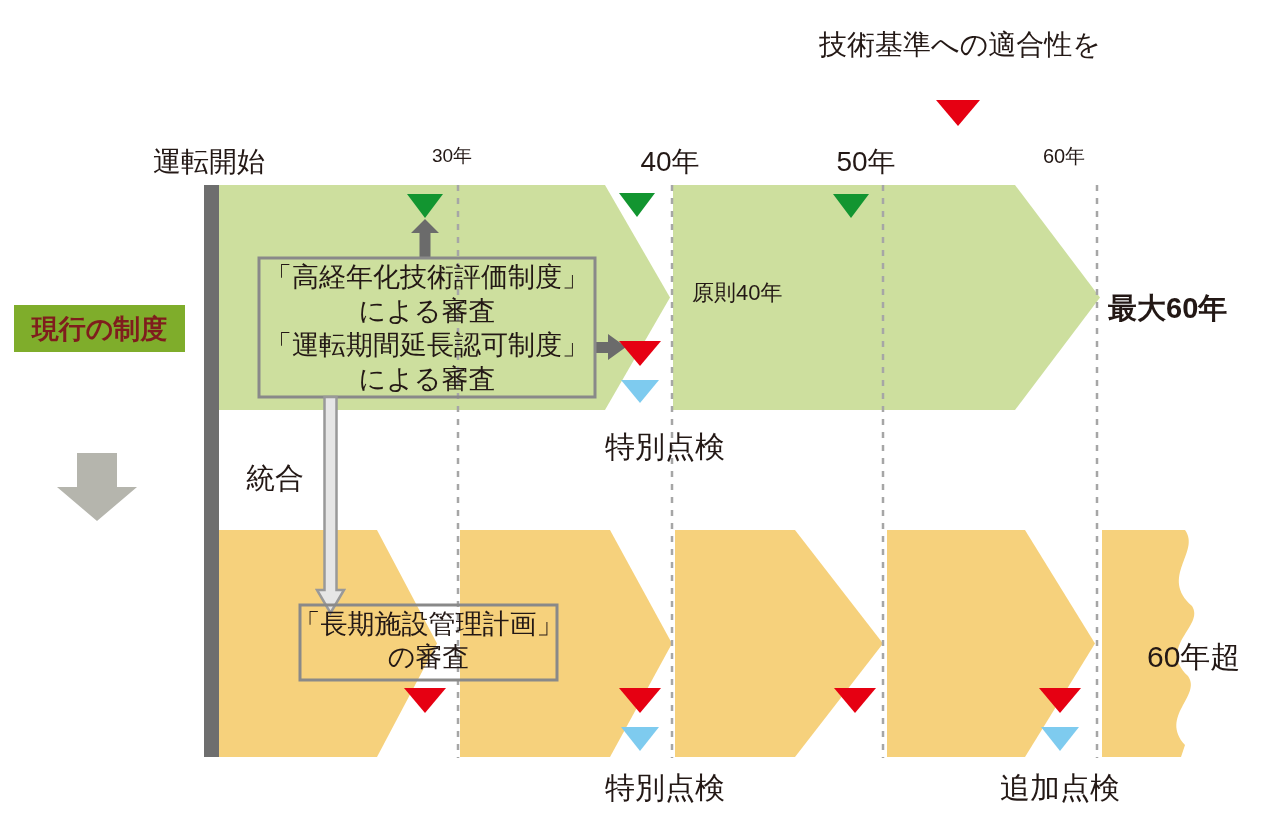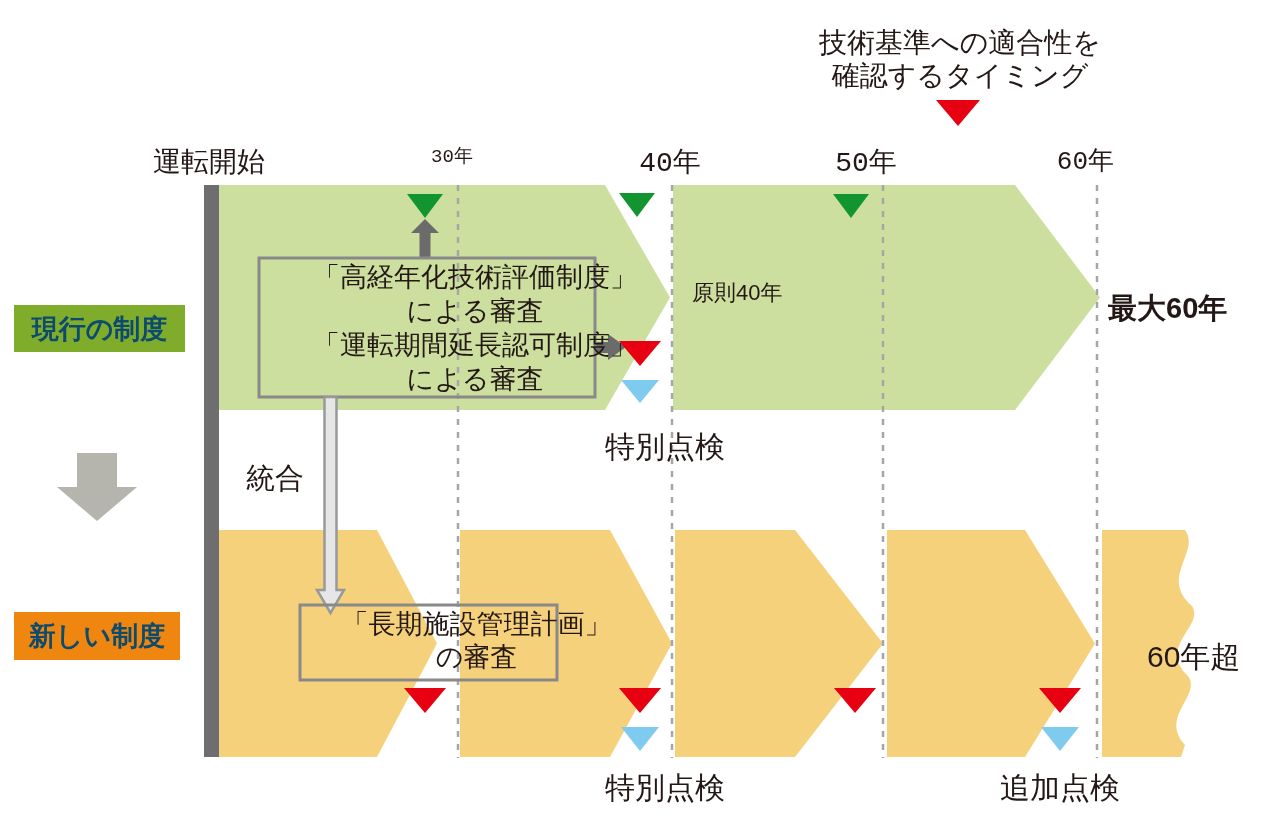--- a/index.html
+++ b/index.html
@@ -2,28 +2,28 @@
 <html><head>
 <meta charset="utf-8">
 <style>
   html,body { margin:0; padding:0; background:#ffffff; }
   .canvas {
     position:relative; width:1261px; height:824px; background:#ffffff;
     font-family:"Liberation Sans","DejaVu Sans",sans-serif;
     color:#231815; overflow:hidden;
   }
   .txt { position:absolute; color:#231815; white-space:nowrap; }
-  .center { text-align:center;font-family:Liberation Mono, monospace; }
+  .center { text-align:center; }
   svg.layer { position:absolute; left:0; top:0; }
   .badge {
-    position:absolute; color:#0c4a6e; font-size:27px; font-weight:bold;
+    position:absolute; color:#7f1d1d; font-size:27px; font-weight:bold;
     display:flex; align-items:center; justify-content:center;
   }
   .boxtext { position:absolute; display:flex; flex-direction:column;
-    align-items:center; justify-content:center;padding-left:48px; }
+    align-items:center; justify-content:center; }
   .boxtext div { white-space:nowrap; }
 </style>
 </head>
 <body>
 
 <div class="canvas">
 
   <svg class="layer" width="1261" height="824" viewBox="0 0 1261 824">
 
     <polygon points="219,185 605,185 670,297.5 605,410 219,410" fill="#CDDF9E"></polygon>
@@ -67,31 +67,29 @@
     <polygon points="619,688 661,688 640,713" fill="#E60012"></polygon>
     <polygon points="834,688 876,688 855,713" fill="#E60012"></polygon>
     <polygon points="1039,688 1081,688 1060,713" fill="#E60012"></polygon>
 
     <polygon points="621,727 659,727 640,751" fill="#7ECBEF"></polygon>
     <polygon points="1041,727 1079,727 1060,751" fill="#7ECBEF"></polygon>
   </svg>
 
   <div class="txt center" style="left:790px; top:28px; width:340px; font-size:28px; line-height:33px;">
     <div>技術基準への適合性を</div>
-    <div>確認するタイミング</div>
   </div>
 
   <div class="txt center" style="left:109px; top:143px; width:200px; font-size:28px;">運転開始</div>
   <div class="txt center" style="left:402px; top:143px; width:100px; font-size:19px;">30年</div>
   <div class="txt center" style="left:620px; top:143px; width:100px; font-size:28px;">40年</div>
   <div class="txt center" style="left:816px; top:143px; width:100px; font-size:28px;">50年</div>
-  <div class="txt center" style="left:1014px; top:143px; width:100px; font-size:26px;text-align:right;">60年</div>
+  <div class="txt center" style="left:1014px; top:143px; width:100px; font-size:20px;">60年</div>
 
   <div class="badge" style="left: 14px; top: 305px; width: 171px; height: 47px; background-color: rgb(127, 173, 43);">現行の制度</div>
-  <div class="badge" style="left: 14px; top: 612px; width: 166px; height: 48px; background-color: rgb(239, 134, 15);">新しい制度</div>
 
   <div class="boxtext" style="left:259px; top:258px; width:336px; height:139px; font-size:27px; line-height:34px;">
     <div>「高経年化技術評価制度」</div>
     <div>による審査</div>
     <div>「運転期間延長認可制度」</div>
     <div>による審査</div>
   </div>
 
   <div class="txt" style="left:684px; top:278px; font-size:22px;margin-left:8px;">原則40年</div>
   <div class="txt" style="left:1108px; top:289px; font-size:29px;font-weight:bold;">最大60年</div>

